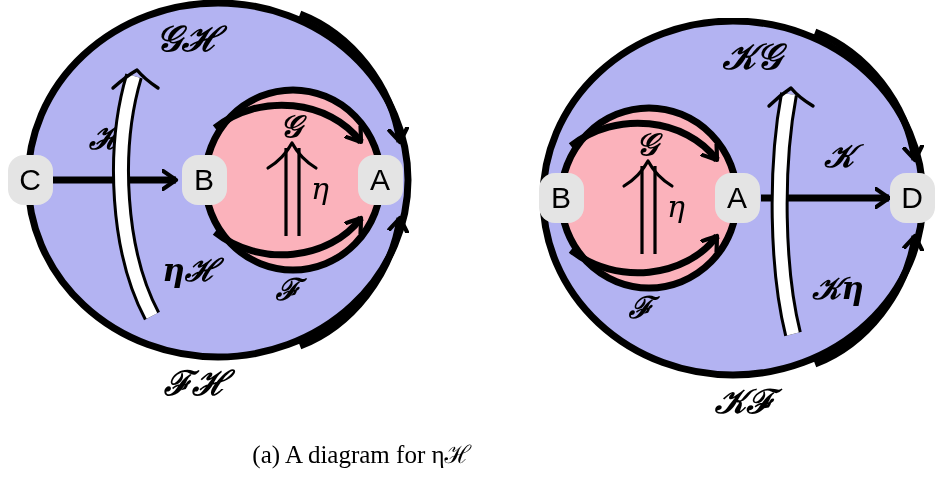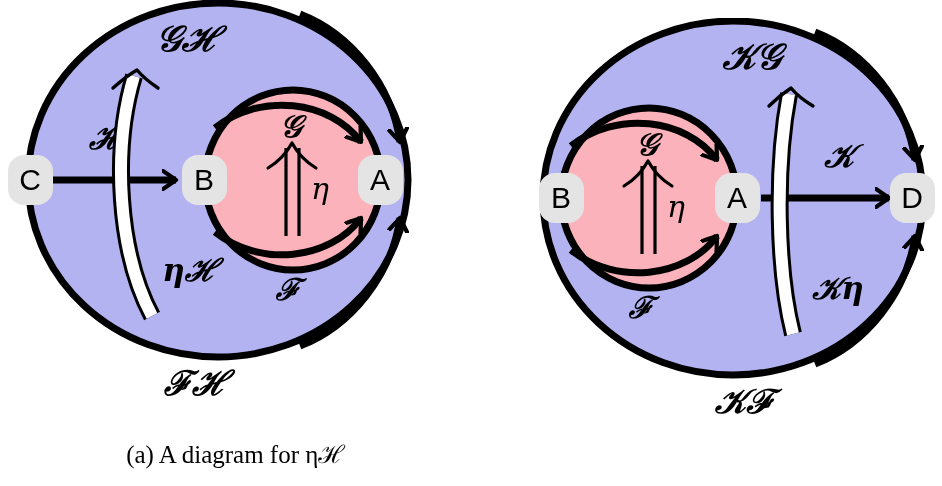--- a/index.html
+++ b/index.html
@@ -33,21 +33,21 @@
     top: 0;
     width: 471px;
     height: 430px;
     display: block;
   }
   .caption {
     position: absolute;
     left: 0;
     top: 432px;
     width: 471px;
-    text-align: center;
+    text-align: right;
     font-family: "Liberation Serif", serif;
     font-size: 25px;
     color: #000000;
     line-height: 46px;
     white-space: pre;
   }
   .cal {
     font-family: "DejaVu Serif", serif;
     font-style: italic;
     font-weight: 600;

